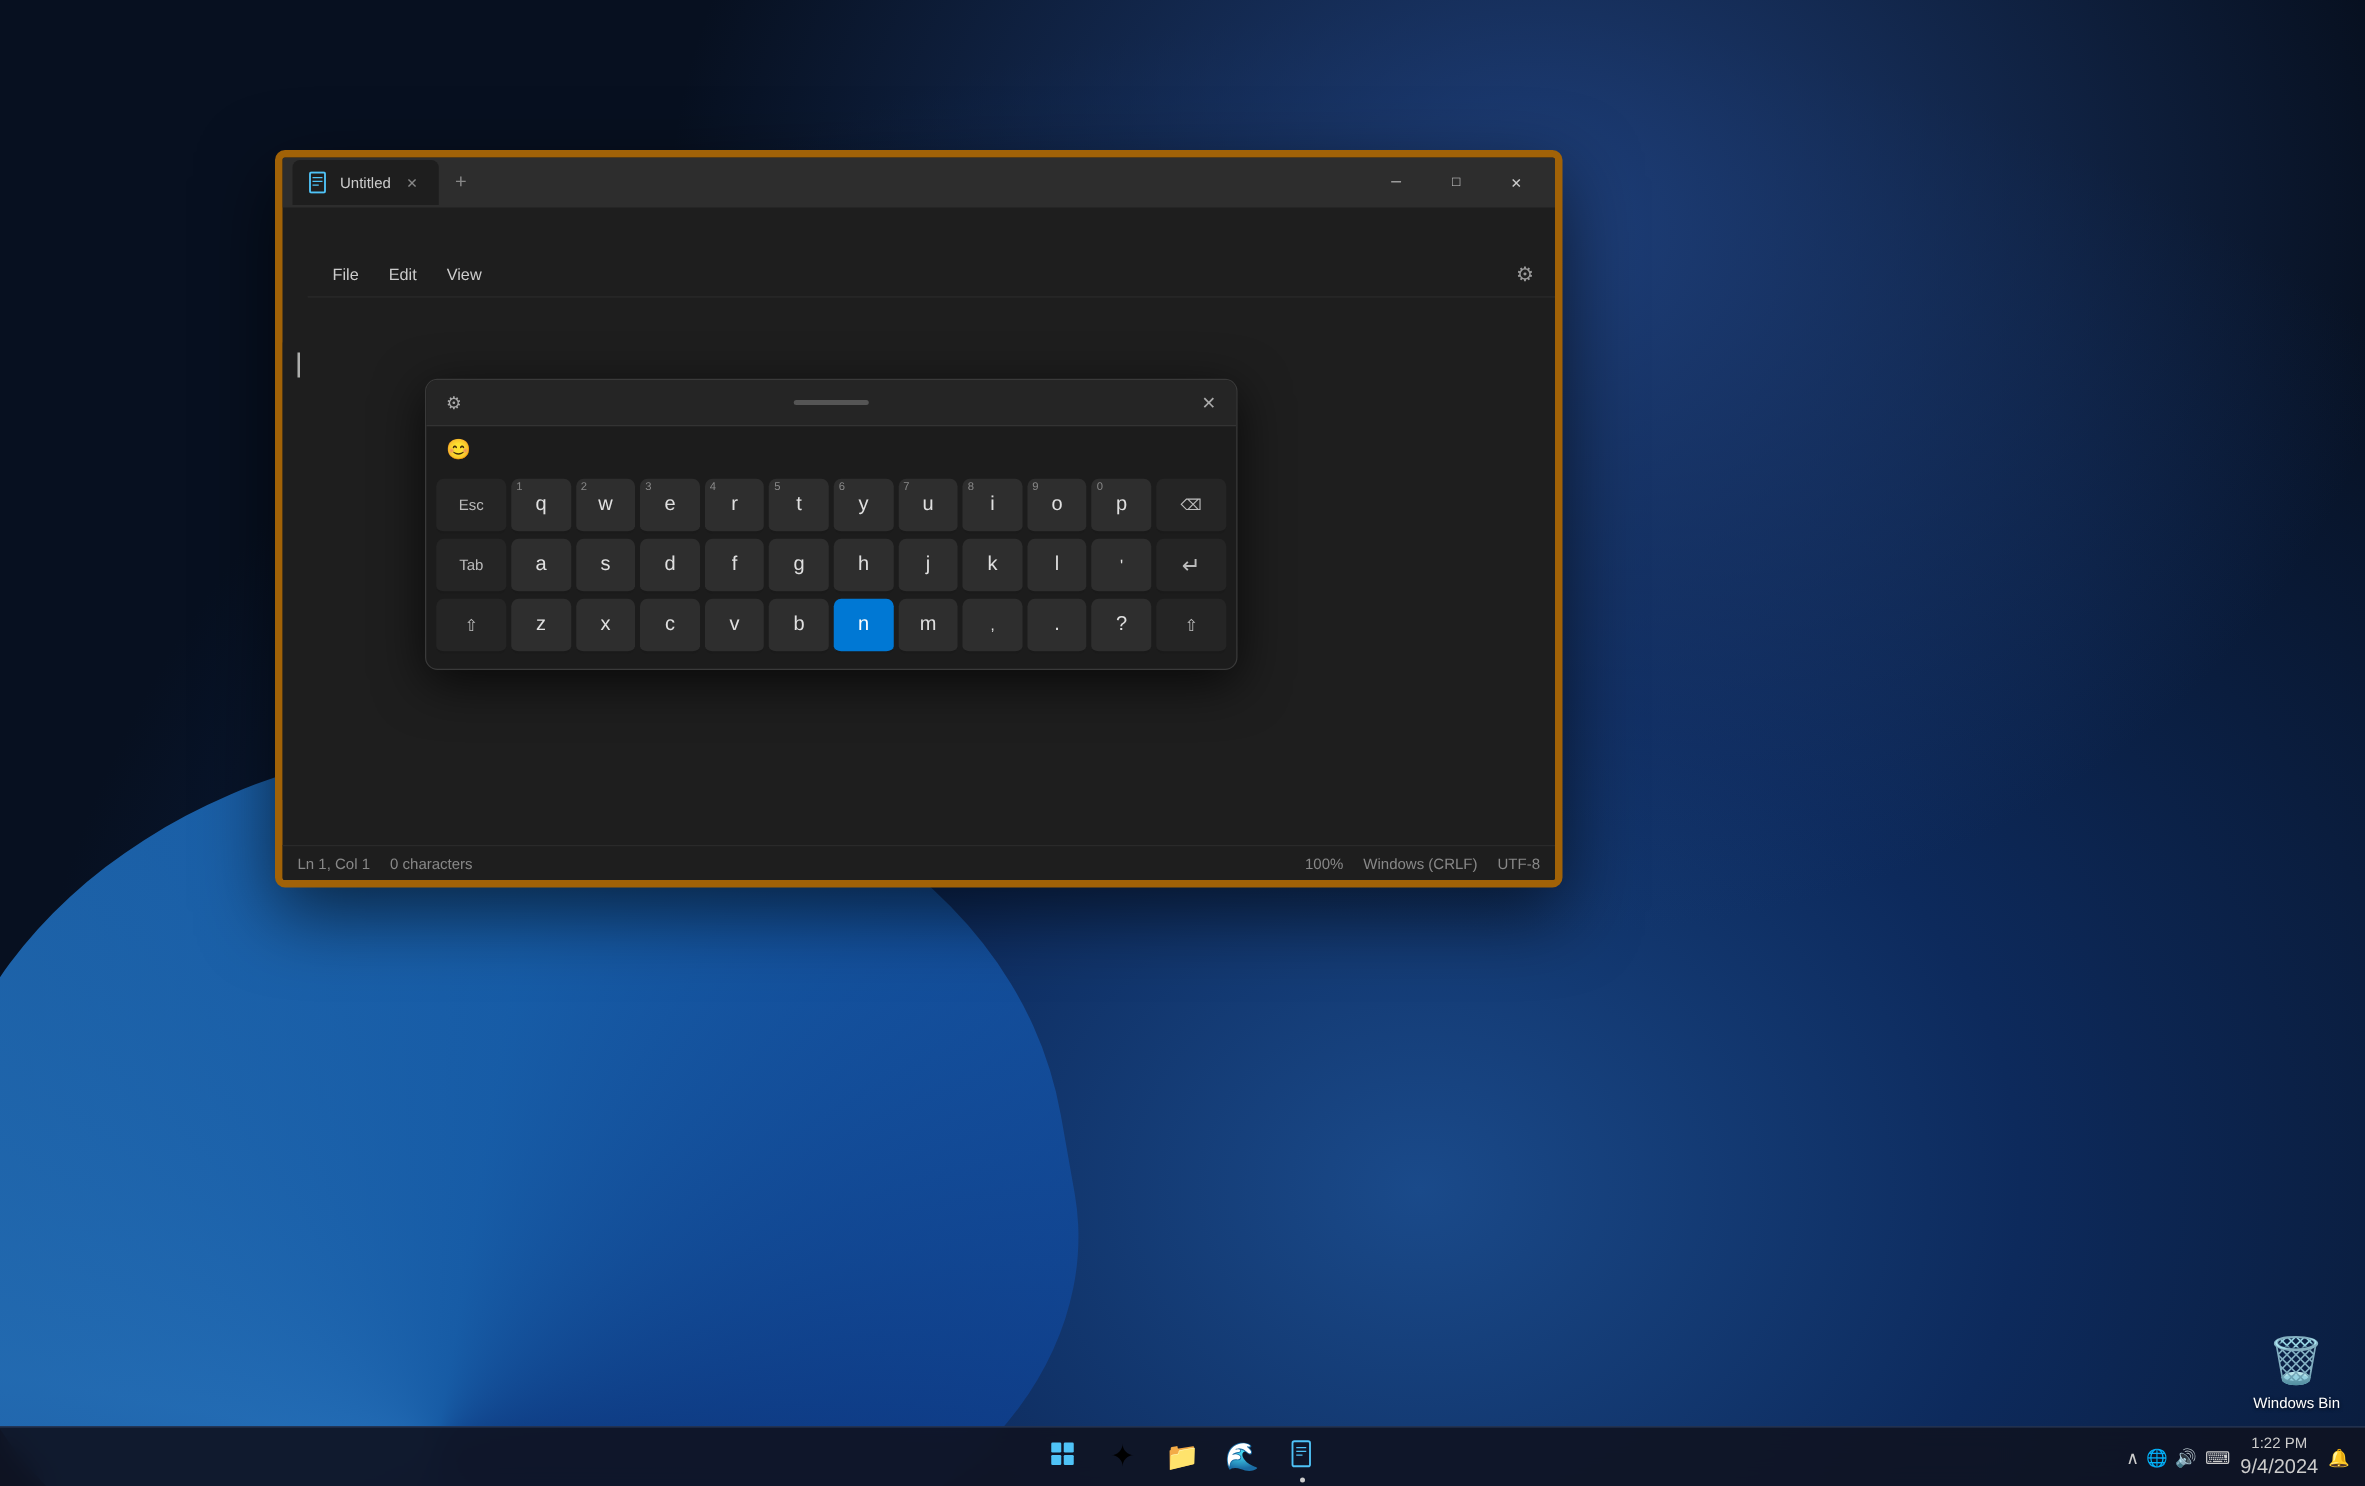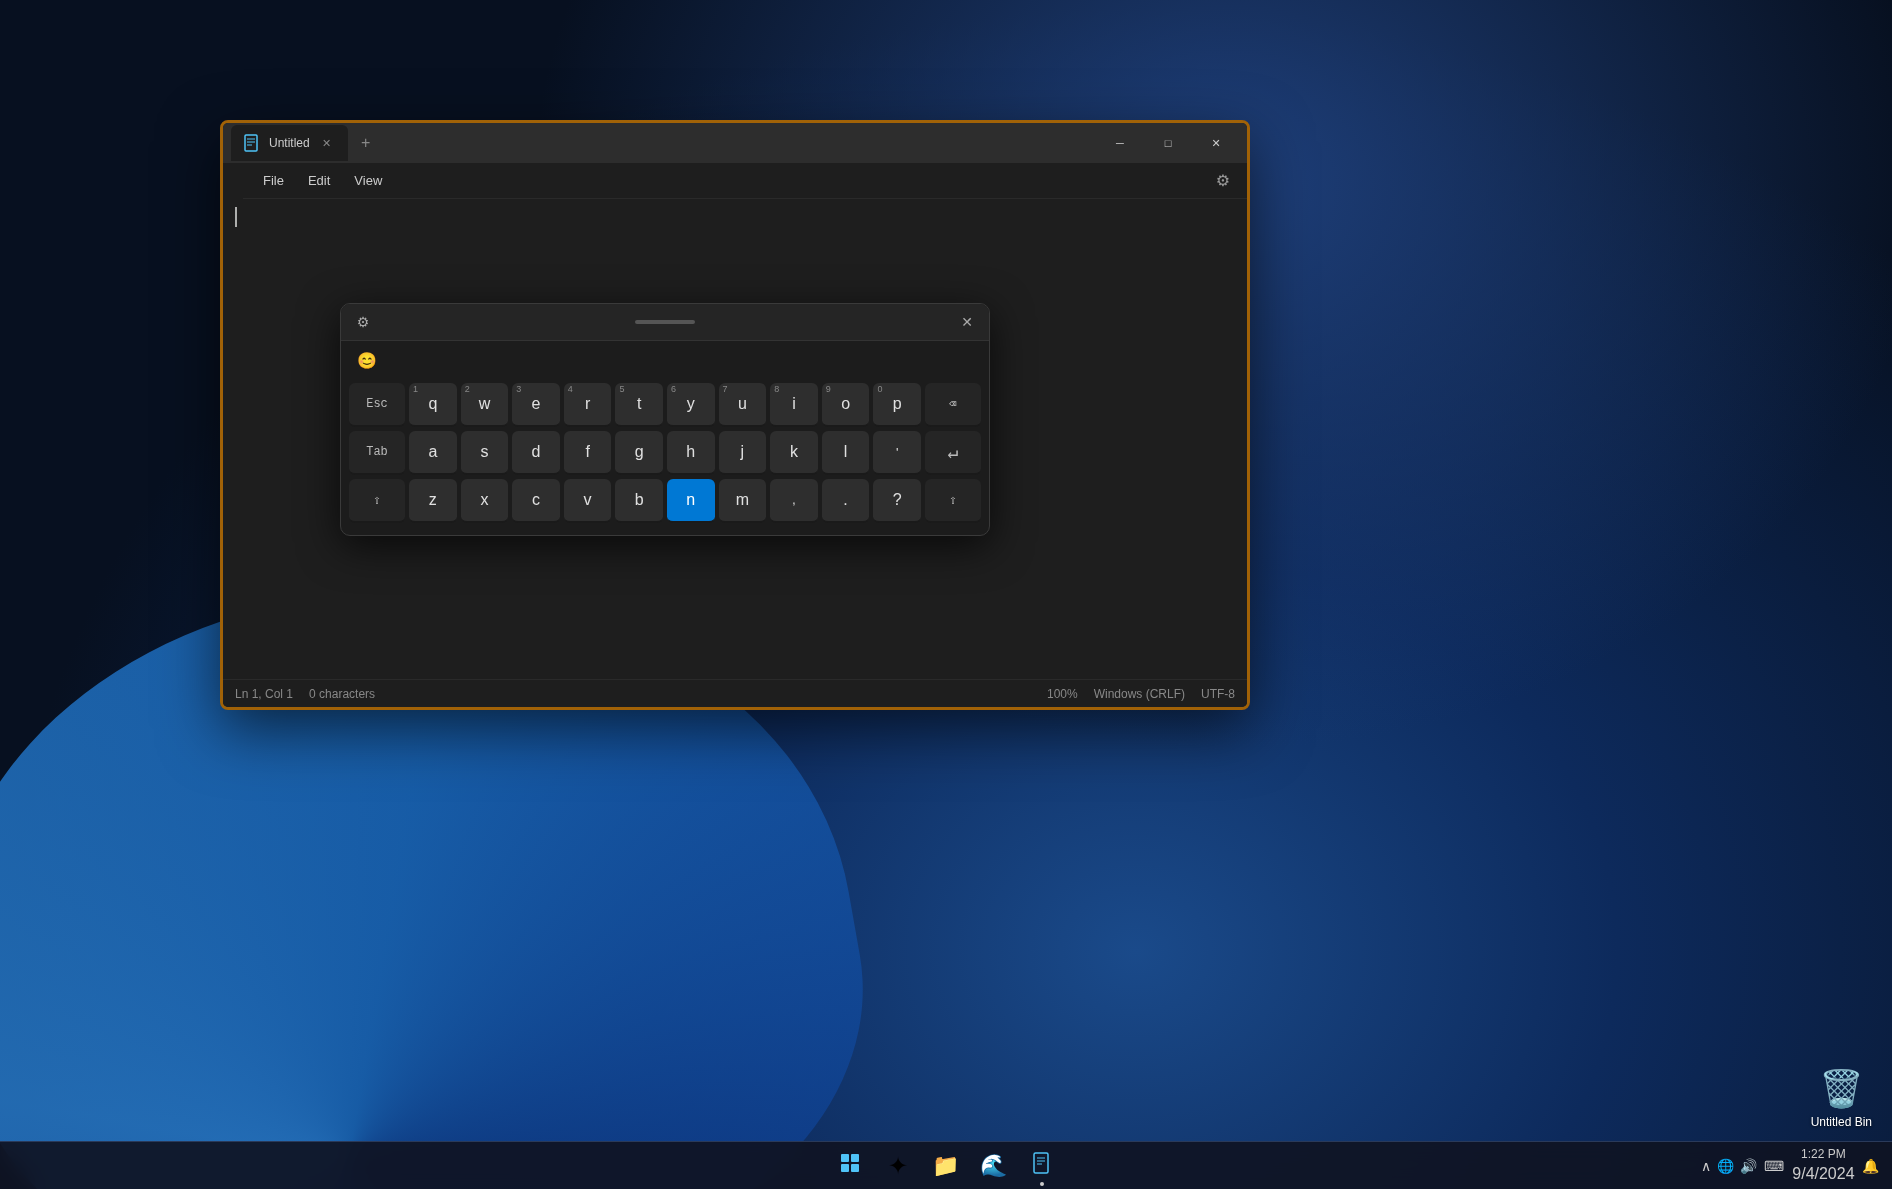--- a/index.html
+++ b/index.html
@@ -50,21 +50,22 @@
       top: 120px;
       left: 220px;
       width: 1030px;
       height: 590px;
       background: #1e1e1e;
       border-radius: 8px;
       box-shadow: 0 20px 60px rgba(0,0,0,0.6);
       display: flex;
       flex-direction: column;
       overflow: hidden;
-      border: 3px solid #a16207;
+      border: 6px solid #a16207;
+      gap: 36px;
     }
 
     
     .title-bar {
       display: flex;
       align-items: center;
       background: #2d2d2d;
       height: 40px;
       padding: 0 8px;
       flex-shrink: 0;
@@ -321,21 +322,20 @@
     .key.active-key {
       background: #0078d4;
       color: white;
     }
 
     .key.special {
       background: #252525;
       color: #bbb;
       font-size: 12px;
       min-width: 56px;
-      font-family: Liberation Mono, monospace;
     }
 
     .key.space-key {
       flex: 1;
       background: #2e2e2e;
       min-width: 200px;
     }
 
     .key.backspace-key {
       background: #252525;
@@ -490,21 +490,21 @@
       border-radius: 50%;
     }
   </style>
 </head>
 <body>
 
 <div class="desktop-bg"></div>
 
 <div class="recycle-bin">
   <div class="recycle-bin-icon">🗑️</div>
-  <div class="recycle-bin-label">Untitled Bin</div>
+  <div class="recycle-bin-label">Windows Bin</div>
 </div>
 
 <div class="notepad-window">
 
   <div class="title-bar">
     <div class="tab-area">
       <div class="tab">
         <svg class="notepad-logo" width="18" height="18" viewBox="0 0 18 18">
           <rect x="2" y="1" width="12" height="16" rx="1" fill="none" stroke="#4fc3f7" stroke-width="1.5"></rect>
           <line x1="4" y1="5" x2="12" y2="5" stroke="#4fc3f7" stroke-width="1"></line>

